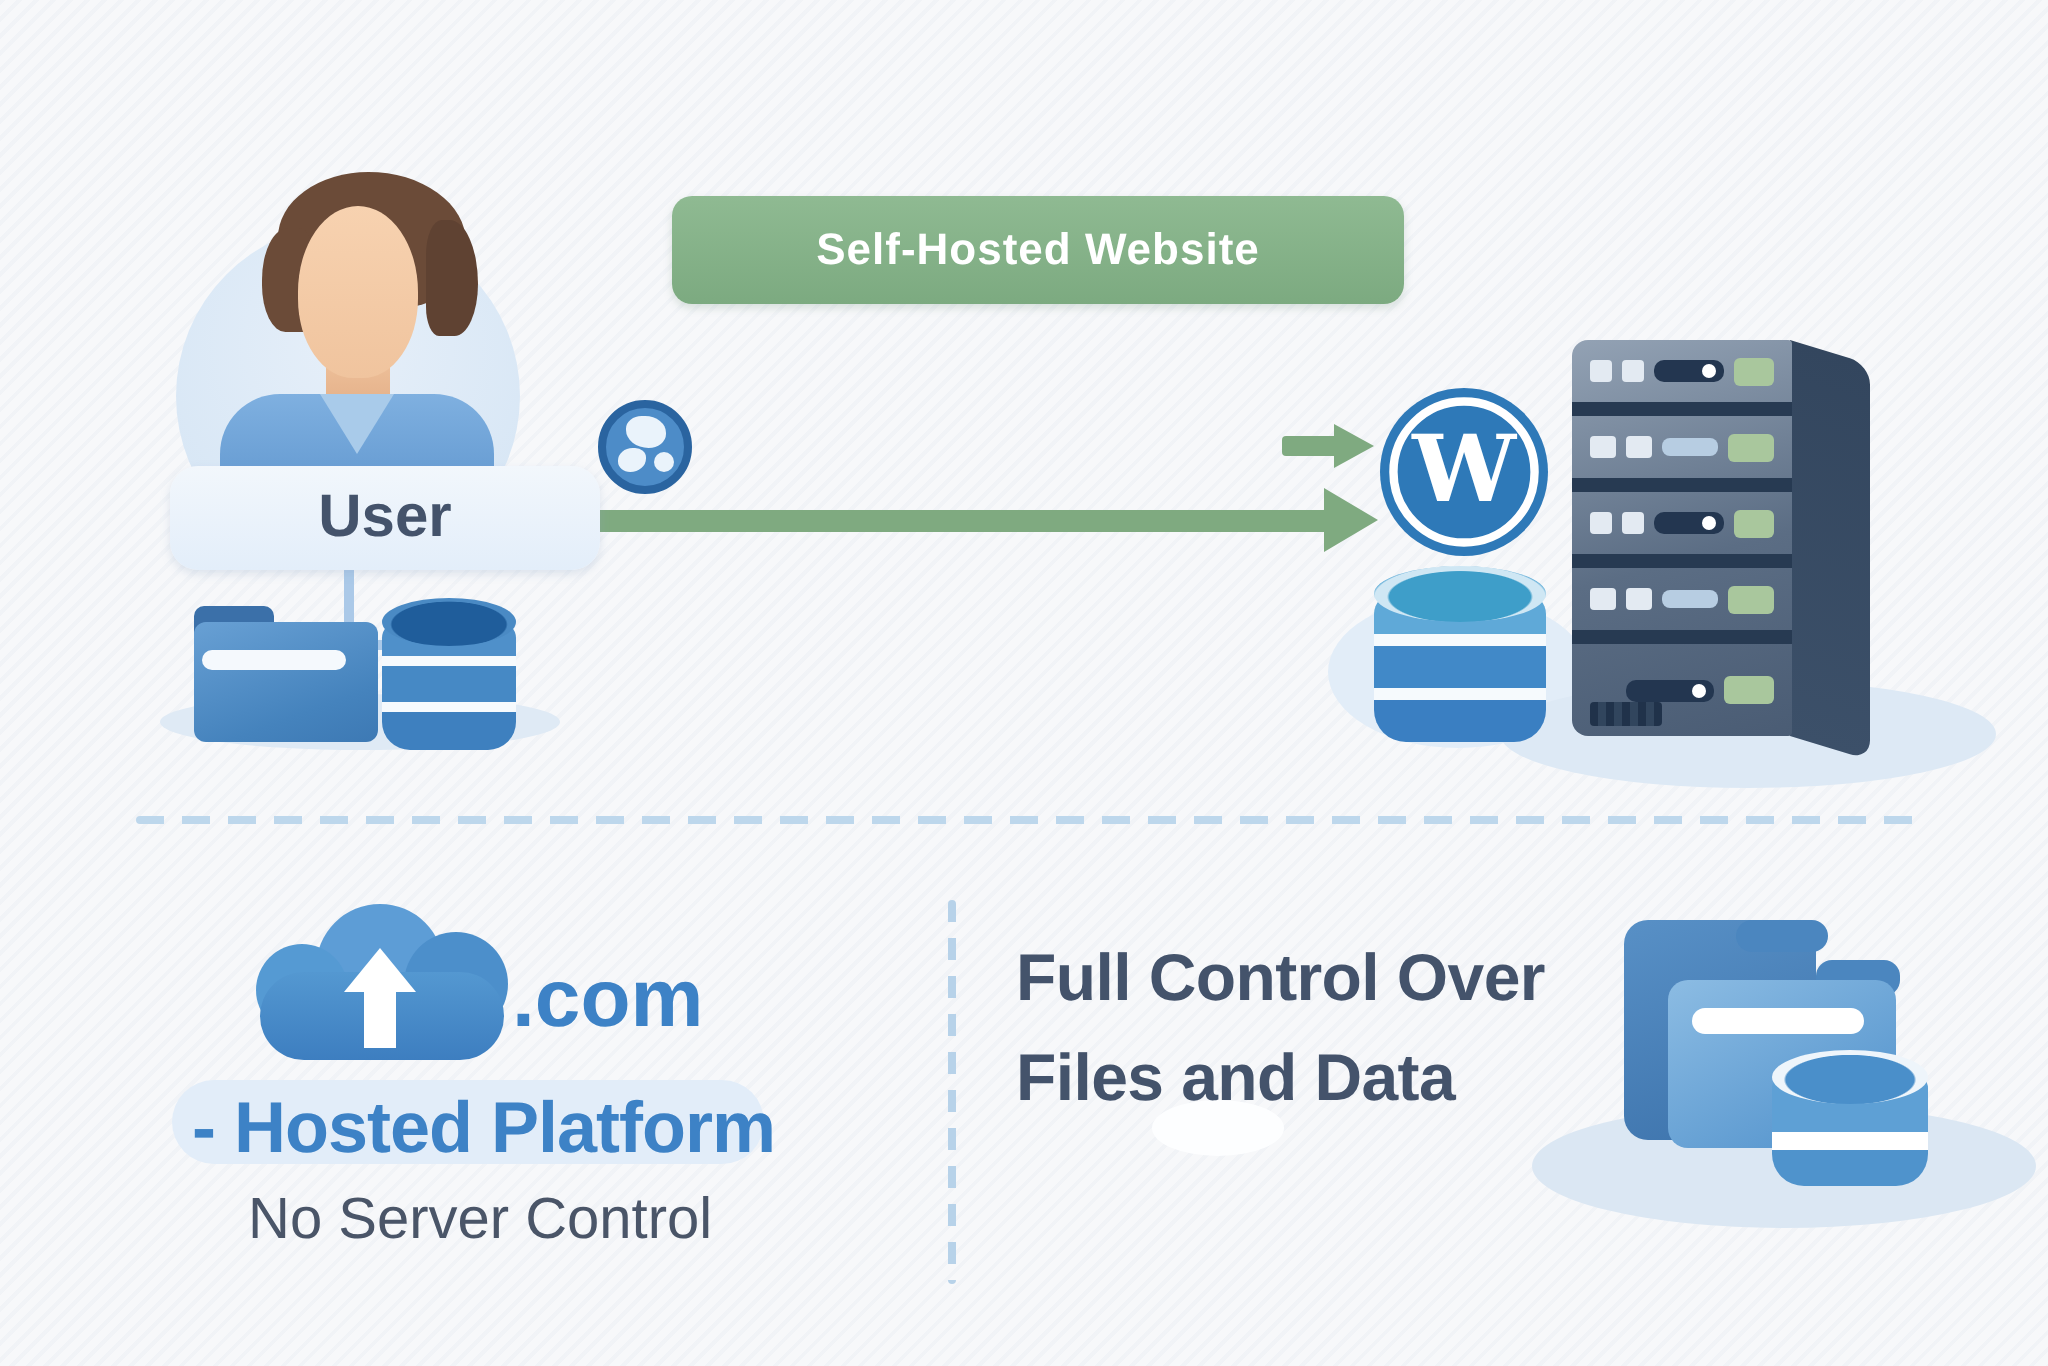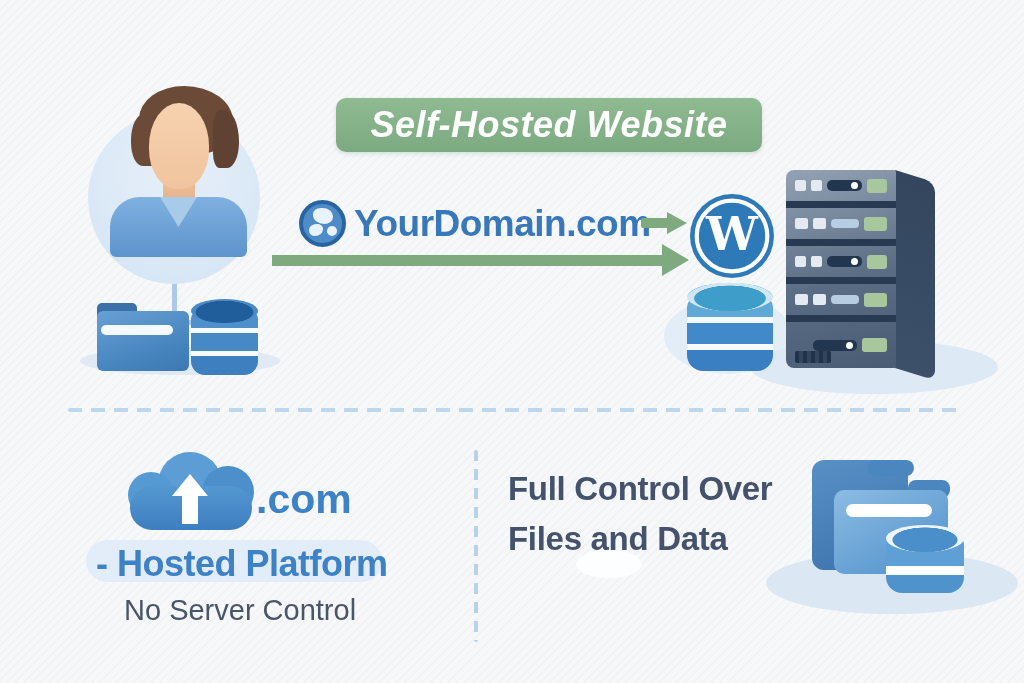--- a/index.html
+++ b/index.html
@@ -5,25 +5,25 @@
   html,body{margin:0;padding:0;}
   body{width:1024px;height:683px;position:relative;overflow:hidden;
        background:#f7f8fa;font-family:"Liberation Sans",sans-serif;}
   .stage{position:absolute;inset:0;}
   .stage::before{content:"";position:absolute;inset:0;z-index:0;
        background:repeating-linear-gradient(135deg,rgba(205,215,228,.14) 0 2px,transparent 2px 6px);}
   .abs{position:absolute;}
   .blob{position:absolute;border-radius:50%;z-index:1;}
 
   
-  .banner{left:336px;top:98px;width:426px;height:54px;z-index:3;
+  .banner{left:336px;top:98px;width:366px;height:54px;z-index:3;
        background:linear-gradient(180deg,#8fba92,#7caa80);border-radius:10px;
        display:flex;align-items:center;justify-content:center;
-       color:#fff;font-size:36px;font-weight:bold;letter-spacing:.5px;
-       box-shadow:0 2px 4px rgba(120,150,130,.25);font-style:italic;}
+       color:#fff;font-size:22px;font-weight:bold;letter-spacing:.5px;
+       box-shadow:0 2px 4px rgba(120,150,130,.25);}
 
   
   .avatar-circle{left:88px;top:112px;width:172px;height:172px;border-radius:50%;z-index:2;
        background:radial-gradient(circle at 50% 35%,#e6eff9,#d3e4f4);}
   .hair{left:139px;top:86px;width:94px;height:68px;z-index:4;background:#6b4b38;
        border-radius:52% 56% 40% 44%;}
   .hair::before{content:"";position:absolute;left:-8px;top:28px;width:26px;height:52px;
        background:#6b4b38;border-radius:50% 30% 20% 45%;}
   .hair::after{content:"";position:absolute;right:-6px;top:24px;width:26px;height:58px;
        background:#5f4232;border-radius:30% 55% 45% 25%;}
@@ -165,40 +165,40 @@
 
 <div class="stage">
 
   <div class="abs banner">Self-Hosted Website</div>
 
   <div class="abs avatar-circle"></div>
   <div class="abs hair"></div>
   <div class="abs face"></div>
   <div class="abs neck"></div>
   <div class="abs shirt"></div>
+  <div class="abs user-label">User</div>
   <div class="abs conn-v"></div>
   <div class="abs conn-h"></div>
 
   <div class="blob shadow-left"></div>
   <div class="abs folder-l">
     <span class="tab"></span>
     <span class="body"></span>
     <span class="stripe"></span>
   </div>
   <div class="abs db-l">
     <span class="body"></span>
     <span class="top"></span>
   </div>
 
   <div class="abs globe">
     <i class="c1"></i>
     <i class="c2"></i>
     <i class="c3"></i>
   </div>
-  <div class="abs domain-text">YourDomain.com</div>
   <div class="abs arrow-sm-stem"></div>
   <div class="abs arrow-sm-head"></div>
 
   <div class="abs flow-line"></div>
   <div class="abs flow-head"></div>
 
   <div class="abs wp">
     <svg width="84" height="84" viewBox="0 0 100 100">
       <circle cx="50" cy="50" r="50" fill="#2e79b8"></circle>
       <circle cx="50" cy="50" r="42" fill="none" stroke="#ffffff" stroke-width="5"></circle>

